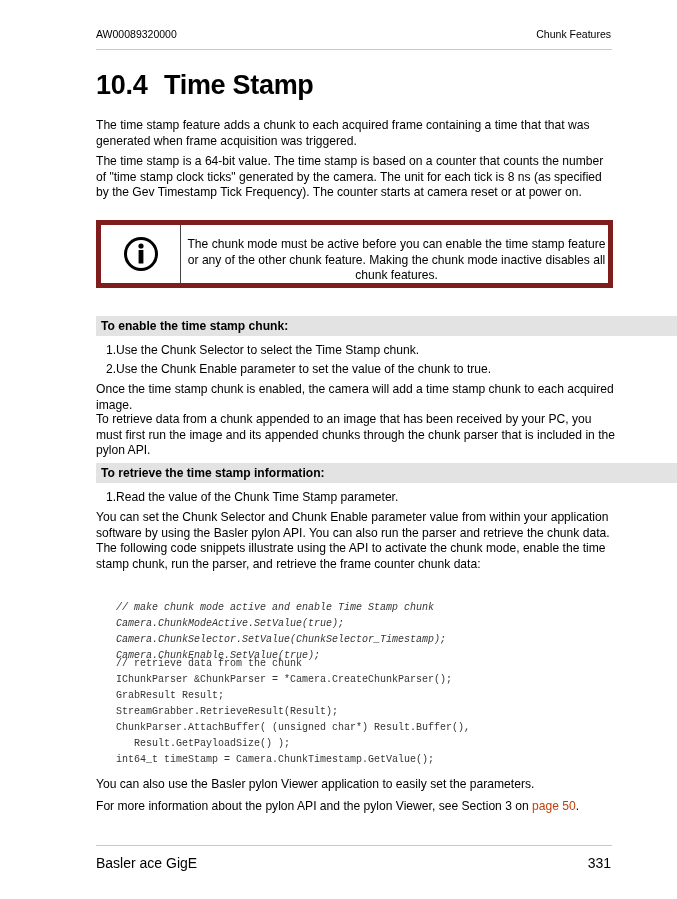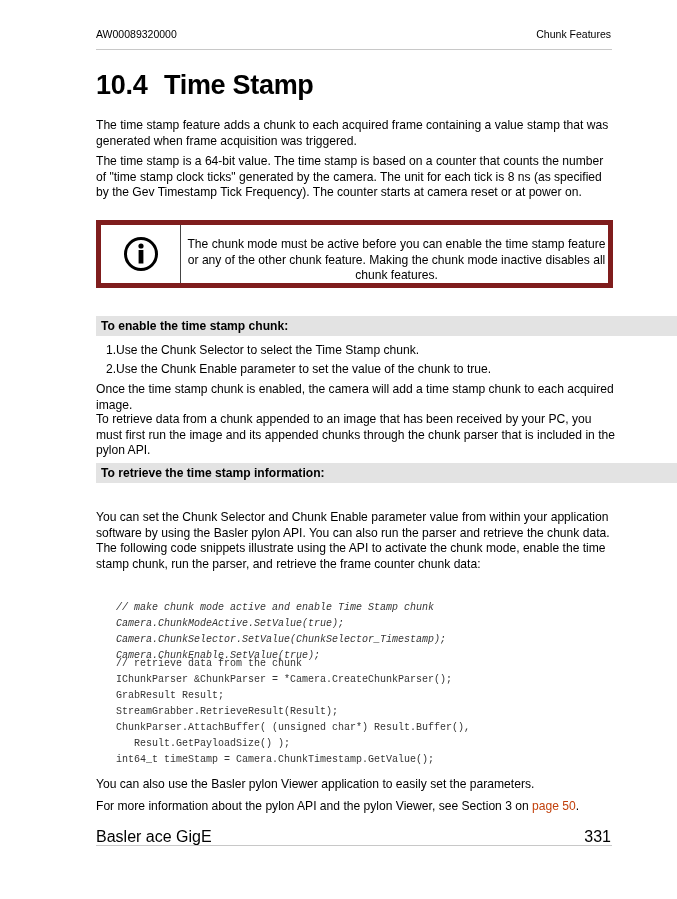--- a/index.html
+++ b/index.html
@@ -52,40 +52,40 @@
       position: absolute; left: 116px;
       font-family: "Liberation Mono", monospace; font-size: 10px;
       color: #333; line-height: 16px; white-space: pre;
     }
     .link { color: #c2410c; }
     .footer-rule {
       position: absolute; left: 96px; top: 845px; width: 516px; height: 1px;
       background: #c8c8c8;
     }
     .footer {
-      position: absolute; left: 96px; top: 828px; width: 515px;
-      font-size: 16px; display: flex; justify-content: space-between;
+      position: absolute; left: 96px; top: 855px; width: 515px;
+      font-size: 14px; display: flex; justify-content: space-between;
     }
   </style>
 </head>
 <body>
 
 <div class="page">
 
   <div class="header">
     <span>AW00089320000</span>
     <span>Chunk Features</span>
   </div>
   <div class="header-rule"></div>
 
   <div class="title">
     <span class="num">10.4</span><span>Time Stamp</span>
   </div>
 
-  <div class="para" style="top:118px;">The time stamp feature adds a chunk to each acquired frame containing a value stamp that was generated when frame acquisition was triggered.</div>
+  <div class="para" style="top:118px;">The time stamp feature adds a chunk to each acquired frame containing a time that that was generated when frame acquisition was triggered.</div>
   <div class="para" style="top:154px;">The time stamp is a 64-bit value. The time stamp is based on a counter that counts the number of "time stamp clock ticks" generated by the camera. The unit for each tick is 8 ns (as specified by the Gev Timestamp Tick Frequency). The counter starts at camera reset or at power on.</div>
 
   <div class="note-box">
     <div class="note-icon-cell">
       <svg width="36" height="36" viewBox="0 0 36 36">
         <circle cx="18" cy="18" r="15.5" fill="none" stroke="#000" stroke-width="3"></circle>
         <circle cx="18" cy="10" r="2.6" fill="#000"></circle>
         <rect x="15.6" y="14" width="4.8" height="13.5" fill="#000"></rect>
       </svg>
     </div>
@@ -99,20 +99,23 @@
   </div>
   <div class="list-item" style="top:362px;">
     <span class="n">2.</span><span>Use the Chunk Enable parameter to set the value of the chunk to true.</span>
   </div>
 
   <div class="para" style="top:382px;">Once the time stamp chunk is enabled, the camera will add a time stamp chunk to each acquired image.</div>
   <div class="para" style="top:412px;">To retrieve data from a chunk appended to an image that has been received by your PC, you must first run the image and its appended chunks through the chunk parser that is included in the pylon API.</div>
 
   <div class="section-bar" style="top:463px;">To retrieve the time stamp information:</div>
 
+  <div class="list-item" style="top:490px;">
+    <span class="n">1.</span><span>Read the value of the Chunk Time Stamp parameter.</span>
+  </div>
 
   <div class="para" style="top:510px;">You can set the Chunk Selector and Chunk Enable parameter value from within your application software by using the Basler pylon API. You can also run the parser and retrieve the chunk data. The following code snippets illustrate using the API to activate the chunk mode, enable the time stamp chunk, run the parser, and retrieve the frame counter chunk data:</div>
 
   <div class="code" style="top:600px;font-style:italic;"><div>// make chunk mode active and enable Time Stamp chunk</div><div>Camera.ChunkModeActive.SetValue(true);</div><div>Camera.ChunkSelector.SetValue(ChunkSelector_Timestamp);</div><div>Camera.ChunkEnable.SetValue(true);</div></div>
 
   <div class="code" style="top:656px;"><div>// retrieve data from the chunk</div><div>IChunkParser &amp;ChunkParser = *Camera.CreateChunkParser();</div><div>GrabResult Result;</div><div>StreamGrabber.RetrieveResult(Result);</div><div>ChunkParser.AttachBuffer( (unsigned char*) Result.Buffer(),</div><div>   Result.GetPayloadSize() );</div><div>int64_t timeStamp = Camera.ChunkTimestamp.GetValue();</div></div>
 
   <div class="para" style="top:777px;">You can also use the Basler pylon Viewer application to easily set the parameters.</div>
   <div class="para" style="top:799px;"><span>For more information about the pylon API and the pylon Viewer, see Section 3 on </span><a class="link">page 50</a><span>.</span></div>
 

